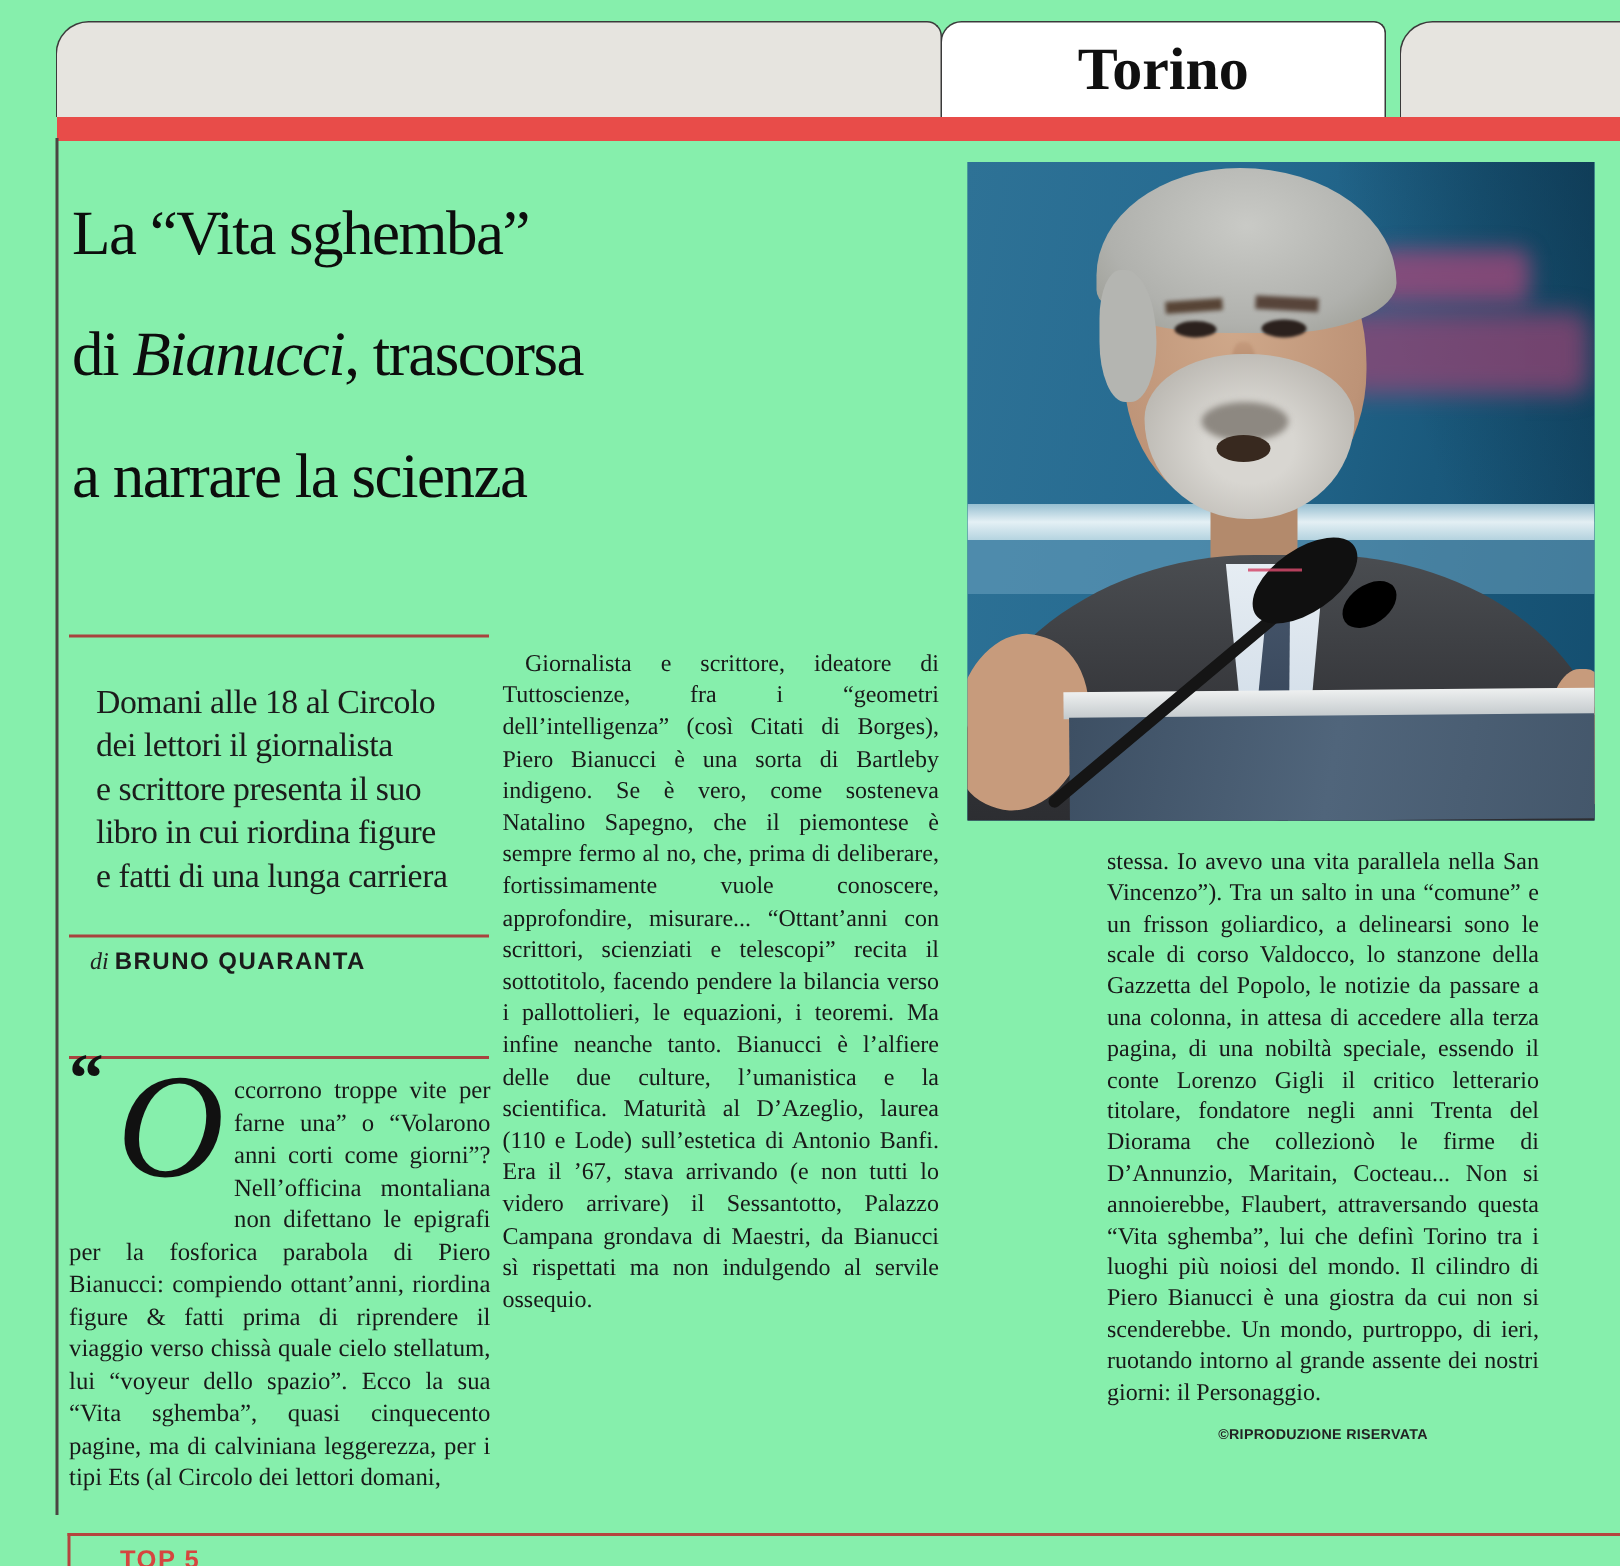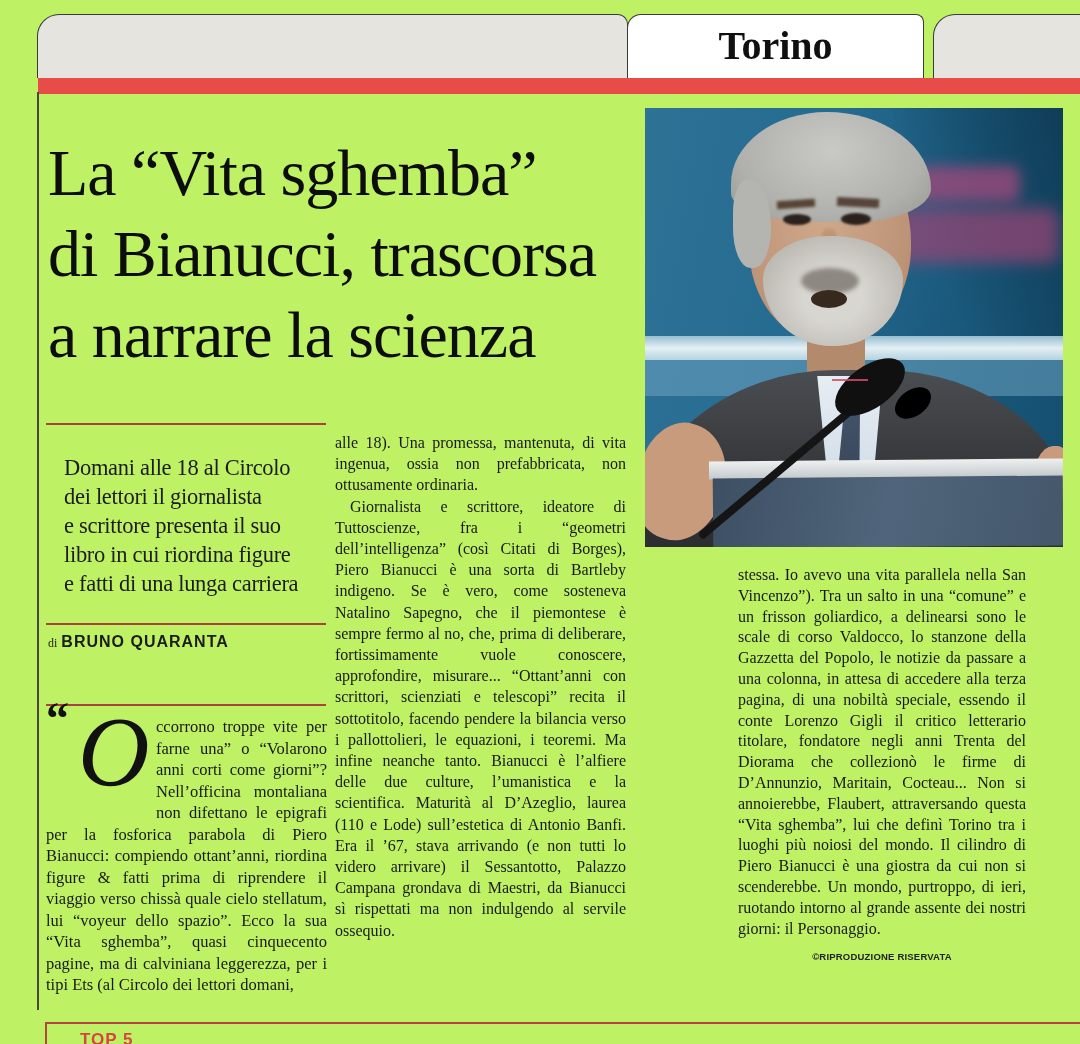--- a/index.html
+++ b/index.html
@@ -1,40 +1,40 @@
 <!DOCTYPE html>
 <html lang="it"><head>
 <meta charset="utf-8">
 <style>
   html,body{margin:0;padding:0;background:#fff;}
-  .page{position:relative;width:1080px;height:1044px;background:#bef264;overflow:hidden;
+  .page{position:relative;width:1080px;height:1044px;background:#86efac;overflow:hidden;
         font-family:"Liberation Serif",serif;color:#191919;}
 
   
   .tab{position:absolute;top:14px;height:64px;box-sizing:border-box;border:1.5px solid #3a3a3a;border-bottom:none;}
   .tab-left{left:37px;width:591px;background:#e6e4df;border-radius:22px 10px 0 0;}
   .tab-torino{left:627px;width:297px;background:#ffffff;border-radius:14px 8px 0 0;text-align:center;}
   .tab-torino .section-title{font-family:"Liberation Serif",serif;font-weight:bold;font-size:40px;
         line-height:62px;color:#101010;letter-spacing:0;}
   .tab-right{left:933px;width:170px;background:#e6e4df;border-radius:22px 0 0 0;}
   .redbar{position:absolute;left:38px;top:78px;width:1042px;height:16px;background:#e84c49;}
   .page-edge{position:absolute;left:37px;top:92px;width:1.5px;height:918px;background:#4a4642;}
 
   
-  .headline{position:absolute;left:48px;top:132px;width:588px;margin:0;font-weight:normal;
-        font-size:66px;line-height:81px;letter-spacing:-1px;color:#0d0d0d;white-space:pre-line;}
-  .headline .it{}
+  .headline{position:absolute;left:48px;top:116px;width:588px;margin:0;font-weight:normal;
+        font-size:42px;line-height:81px;letter-spacing:-1px;color:#0d0d0d;white-space:pre-line;}
+  .headline .it{font-style:italic;}
 
   
   .rule{position:absolute;left:46px;width:280px;height:2px;background:#a8433e;}
   .rule-1{top:423px;} .rule-2{top:623px;} .rule-3{top:704px;}
   .standfirst{position:absolute;left:48px;top:437px;width:294px;margin:16px;font-size:22.5px;
         line-height:29px;letter-spacing:-0.3px;color:#1c1c1c;white-space:pre-line;}
   .byline{position:absolute;left:48px;top:633px;margin:0;}
-  .by-prefix{font-size:12px;color:#222;}
+  .by-prefix{font-style:italic;font-size:16px;color:#222;margin-left:12px;}
   .by-name{font-family:"Liberation Sans",sans-serif;font-weight:bold;font-size:16px;
         letter-spacing:1px;color:#1b1b1b;}
 
   
   .col{position:absolute;text-align:justify;}
   .col p{margin:0;}
   .ind{text-indent:15px;}
   .col1{left:46px;top:716px;width:281px;font-size:16.5px;line-height:21.5px;}
   .dropcap{float:left;width:104px;height:87px;position:relative;margin:2px 6px 0 0;}
   .dc-quote{position:absolute;left:0;top:-10px;font-weight:bold;font-size:46px;color:#111;}
@@ -162,21 +162,20 @@
 
   <div class="col col1">
     <div class="dropcap">
       <span class="dc-quote">“</span>
       <span class="dc-letter">O</span>
     </div>
     <p>ccorrono troppe vite per farne una” o “Volarono anni corti come giorni”? Nell’officina montaliana non difettano le epigrafi per la fosforica parabola di Piero Bianucci: compiendo ottant’anni, riordina figure &amp; fatti prima di riprendere il viaggio verso chissà quale cielo stellatum, lui “voyeur dello spazio”. Ecco la sua “Vita sghemba”, quasi cinquecento pagine, ma di calviniana leggerezza, per i tipi Ets (al Circolo dei lettori domani,</p>
   </div>
 
   <div class="col col2">
-    <p>alle 18). Una promessa, mantenuta, di vita ingenua, ossia non prefabbricata, non ottusamente ordinaria.</p>
     <p class="ind"><span>Giornalista e scrittore, ideatore di </span><span class="it">Tuttoscienze</span><span>, fra i “geometri dell’intelligenza” (così Citati di Borges), Piero Bianucci è una sorta di Bartleby indigeno. Se è vero, come sosteneva Natalino Sapegno, che il piemontese è sempre fermo al no, che, prima di deliberare, fortissimamente vuole conoscere, approfondire, misurare... “Ottant’anni con scrittori, scienziati e telescopi” recita il sottotitolo, facendo pendere la bilancia verso i pallottolieri, le equazioni, i teoremi. Ma infine neanche tanto. Bianucci è l’alfiere delle due culture, l’umanistica e la scientifica. Maturità al D’Azeglio, laurea (110 e Lode) sull’estetica di Antonio Banfi. Era il ’67, stava arrivando (e non tutti lo videro arrivare) il Sessantotto, Palazzo Campana grondava di Maestri, da Bianucci sì rispettati ma non indulgendo al servile ossequio.</span></p>
   </div>
 
 
   <div class="col col4">
     <p>stessa. Io avevo una vita parallela nella San Vincenzo”). Tra un salto in una “comune” e un frisson goliardico, a delinearsi sono le scale di corso Valdocco, lo stanzone della Gazzetta del Popolo, le notizie da passare a una colonna, in attesa di accedere alla terza pagina, di una nobiltà speciale, essendo il conte Lorenzo Gigli il critico letterario titolare, fondatore negli anni Trenta del Diorama che collezionò le firme di D’Annunzio, Maritain, Cocteau... Non si annoierebbe, Flaubert, attraversando questa “Vita sghemba”, lui che definì Torino tra i luoghi più noiosi del mondo. Il cilindro di Piero Bianucci è una giostra da cui non si scenderebbe. Un mondo, purtroppo, di ieri, ruotando intorno al grande assente dei nostri giorni: il Personaggio.</p>
     <p class="copyright">©RIPRODUZIONE RISERVATA</p>
   </div>
 
   <div class="footer-rule"></div>

